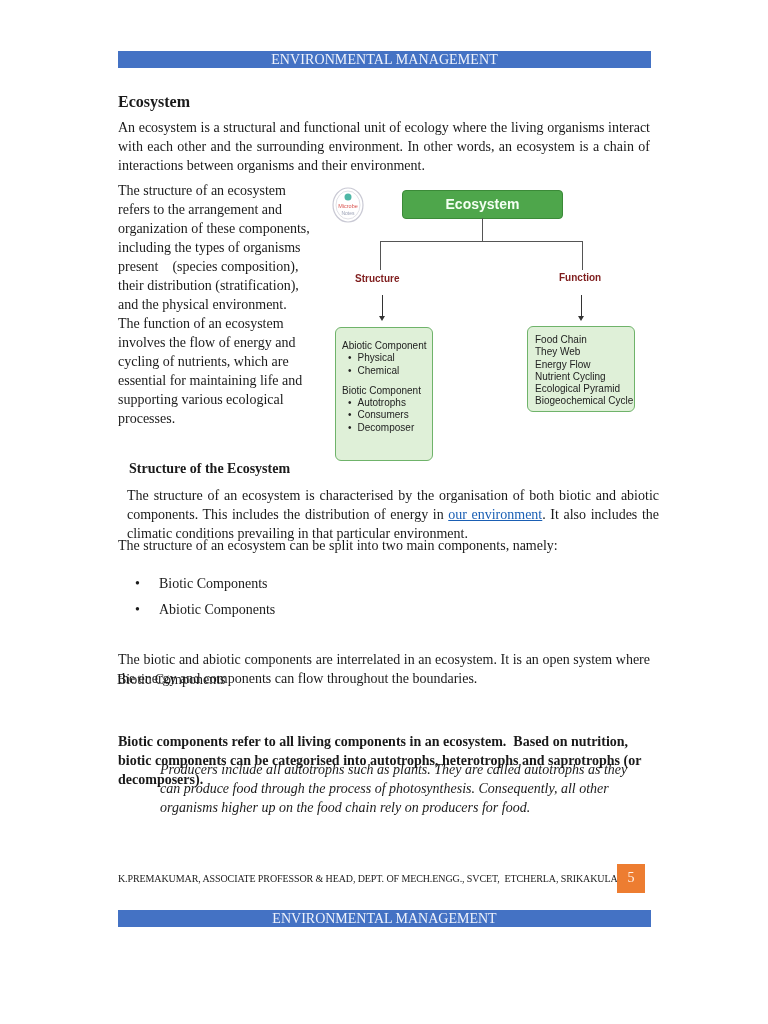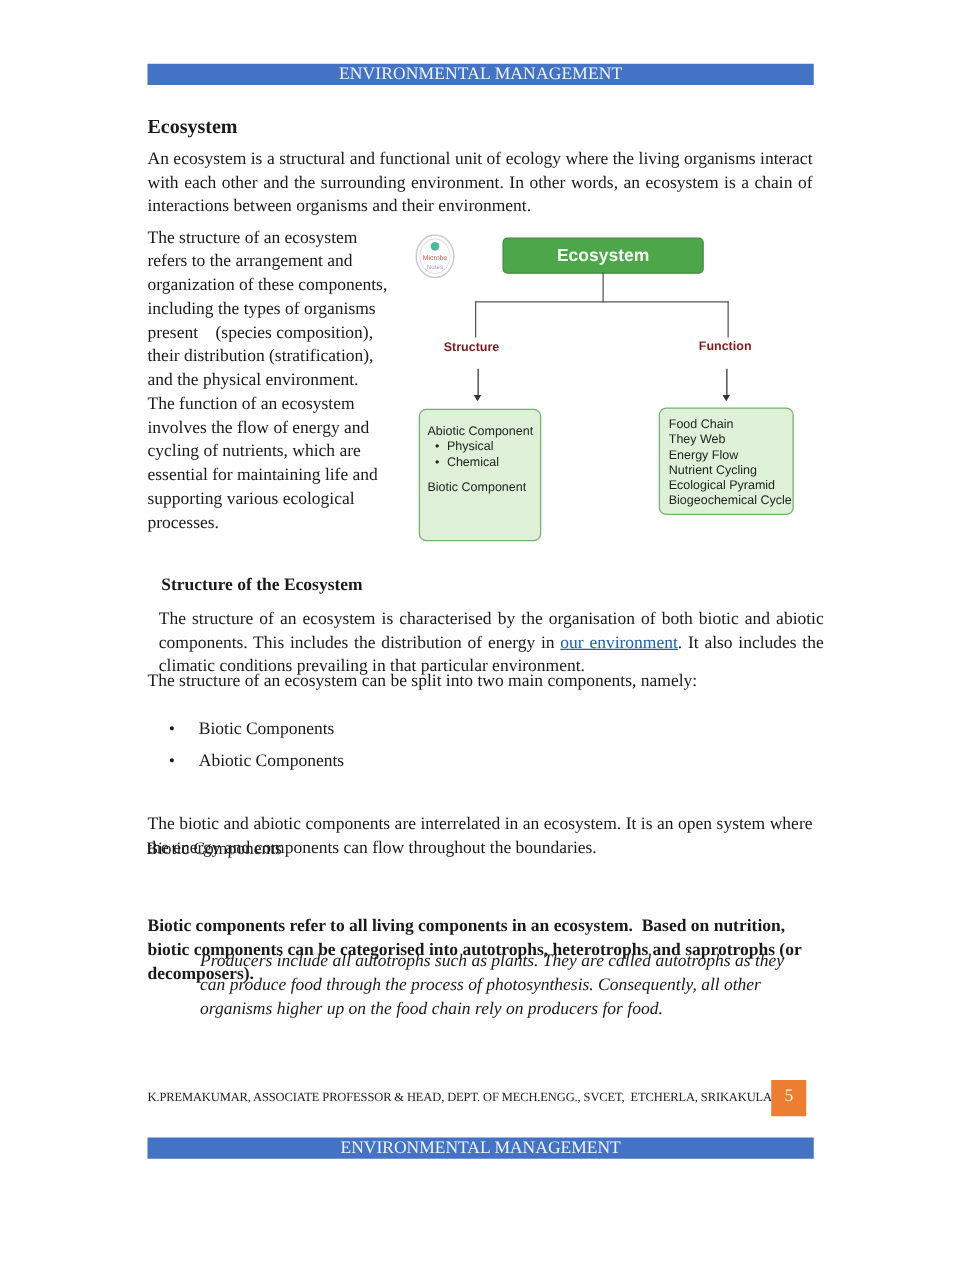--- a/index.html
+++ b/index.html
@@ -34,21 +34,21 @@
              font-family:"Liberation Sans", sans-serif; font-weight:bold; font-size:14px;
              line-height:27px; text-align:center; }
   .line { position:absolute; background:#555; }
   .branch-label { position:absolute; font-family:"Liberation Sans", sans-serif; font-weight:bold;
                   font-size:10px; color:#7f1d1d; }
   .arrow { position:absolute; width:1px; background:#333; }
   .arrow::after { content:""; position:absolute; left:-3px; bottom:-4px; border-left:3.5px solid transparent;
                   border-right:3.5px solid transparent; border-top:5px solid #333; }
   .green-box { position:absolute; background:#dff0d8; border:1.5px solid #6fb36a; border-radius:6px;
                font-family:"Liberation Sans", sans-serif; font-size:10px; color:#222; line-height:12.3px; }
-  #struct-box { left:10px; top:147px; width:98px; height:106px; padding:12px 0 0 6px; box-sizing:border-box; }
+  #struct-box { left:10px; top:147px; width:98px; height:134px; padding:12px 0 0 6px; box-sizing:border-box; }
   #func-box { left:202px; top:146px; width:108px; height:86px; padding:7px 0 4px 7px; box-sizing:border-box; }
   .gb-list { list-style:none; margin:0; padding:0 0 0 6px; }
   .gb-list li::before { content:"\2022"; margin-right:6px; }
   .gb-gap { height:8px; }
 
   .footer-text { position:absolute; left:118px; top:873px; font-size:10px; color:#222; letter-spacing:-0.1px; }
   .page-badge { position:absolute; left:617px; top:864px; width:28px; height:29px; background:#ed7d31;
                 color:#fff3ea; font-size:14px; line-height:27px; text-align:center; }
   .footer-bar { position:absolute; left:118px; top:910px; width:533px; height:17px;
                 background:#4472c4; color:#eef2fb; font-size:14px; line-height:17px; text-align:center; }
@@ -81,20 +81,25 @@
   <div class="arrow" style="left:256px;top:115px;height:22px;"></div>
 
   <div class="green-box" id="struct-box">
     <div>Abiotic Component</div>
     <ul class="gb-list">
       <li>Physical</li>
       <li>Chemical</li>
     </ul>
     <div class="gb-gap"></div>
     <div>Biotic Component</div>
+    <ul class="gb-list">
+      <li>Autotrophs</li>
+      <li>Consumers</li>
+      <li>Decomposer</li>
+    </ul>
   </div>
 
   <div class="green-box" id="func-box">
     <div>Food Chain</div>
     <div>They Web</div>
     <div>Energy Flow</div>
     <div>Nutrient Cycling</div>
     <div>Ecological Pyramid</div>
     <div>Biogeochemical Cycle</div>
   </div>

